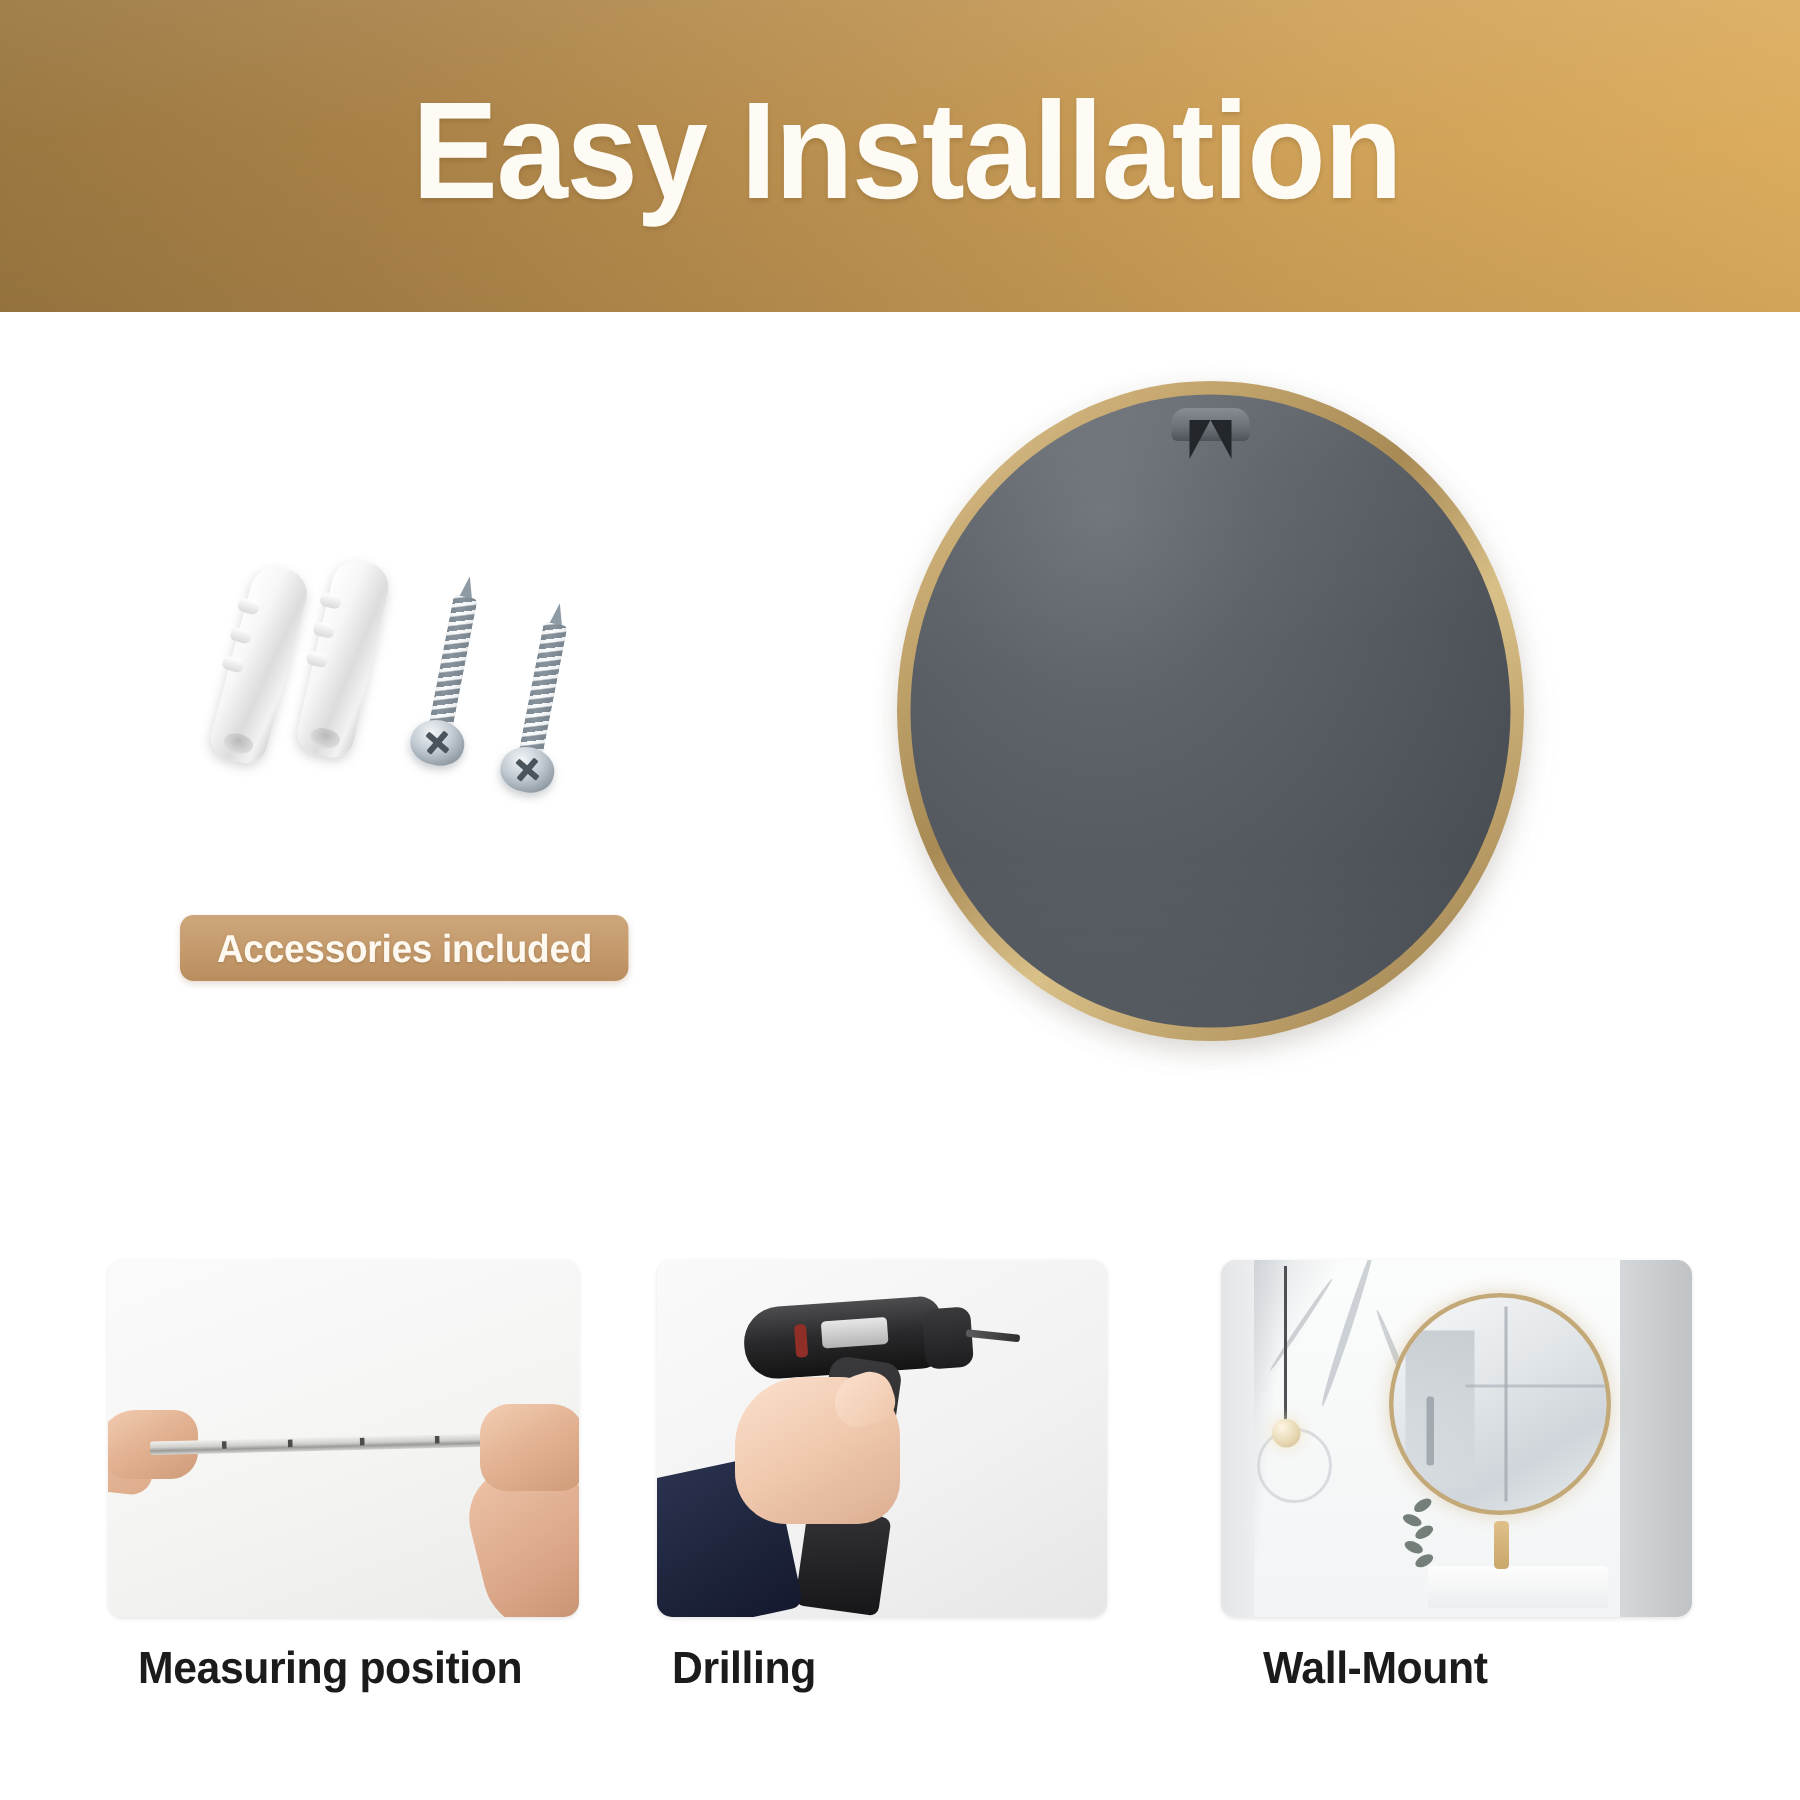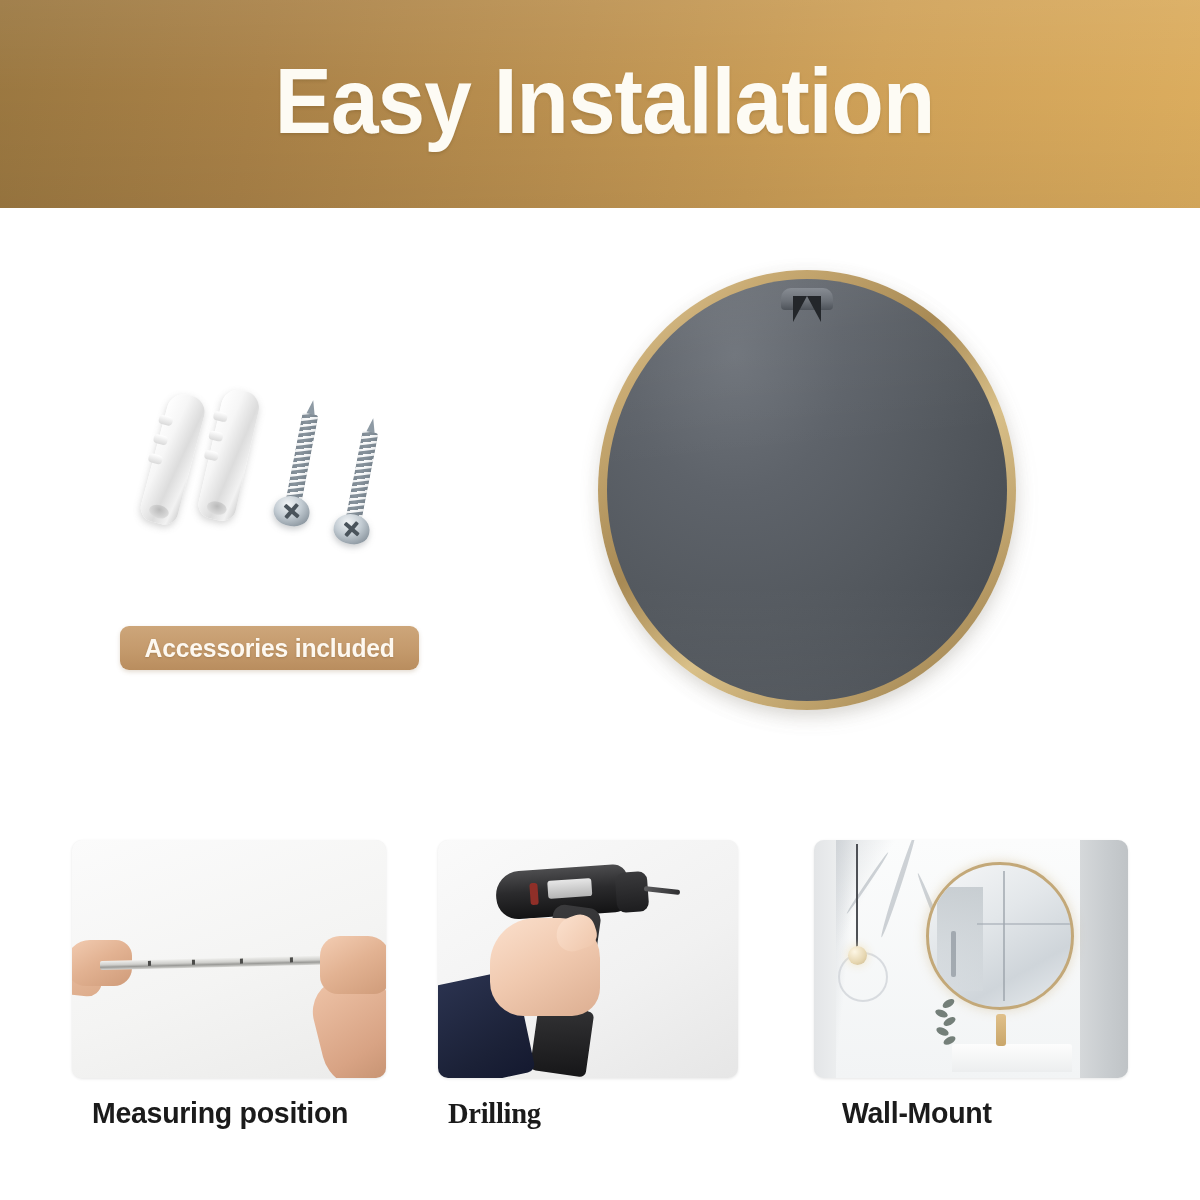--- a/index.html
+++ b/index.html
@@ -46,21 +46,21 @@
     white-space: nowrap;
     text-shadow: 0 2px 3px rgba(80,55,15,0.18);
     margin-top: -6px;
     margin-left: 10px;
   }
 
   
   .hero {
     position: absolute;
     left: 0;
-    top: 224px;
+    top: 208px;
     width: 1200px;
     height: 612px;
     background: #ffffff;
   }
 
   
   .hardware {
     position: absolute;
     left: 140px;
     top: 165px;
@@ -295,21 +295,21 @@
     top: 820px;
     width: 1056px;
     height: 380px;
   }
   .step {
     position: absolute;
     top: 20px;
     width: 352px;
   }
   .step.step1 { left: 72px; }
-  .step.step2 { left: 438px; font-family: Liberation Serif, serif; }
+  .step.step2 { left: 438px; }
   .step.step3 { left: 814px; }
   .step-photo {
     position: relative;
     width: 314px;
     height: 238px;
     border-radius: 10px;
     overflow: hidden;
     background: #f3f3f3;
     box-shadow: 0 1px 3px rgba(0,0,0,0.10);
   }

